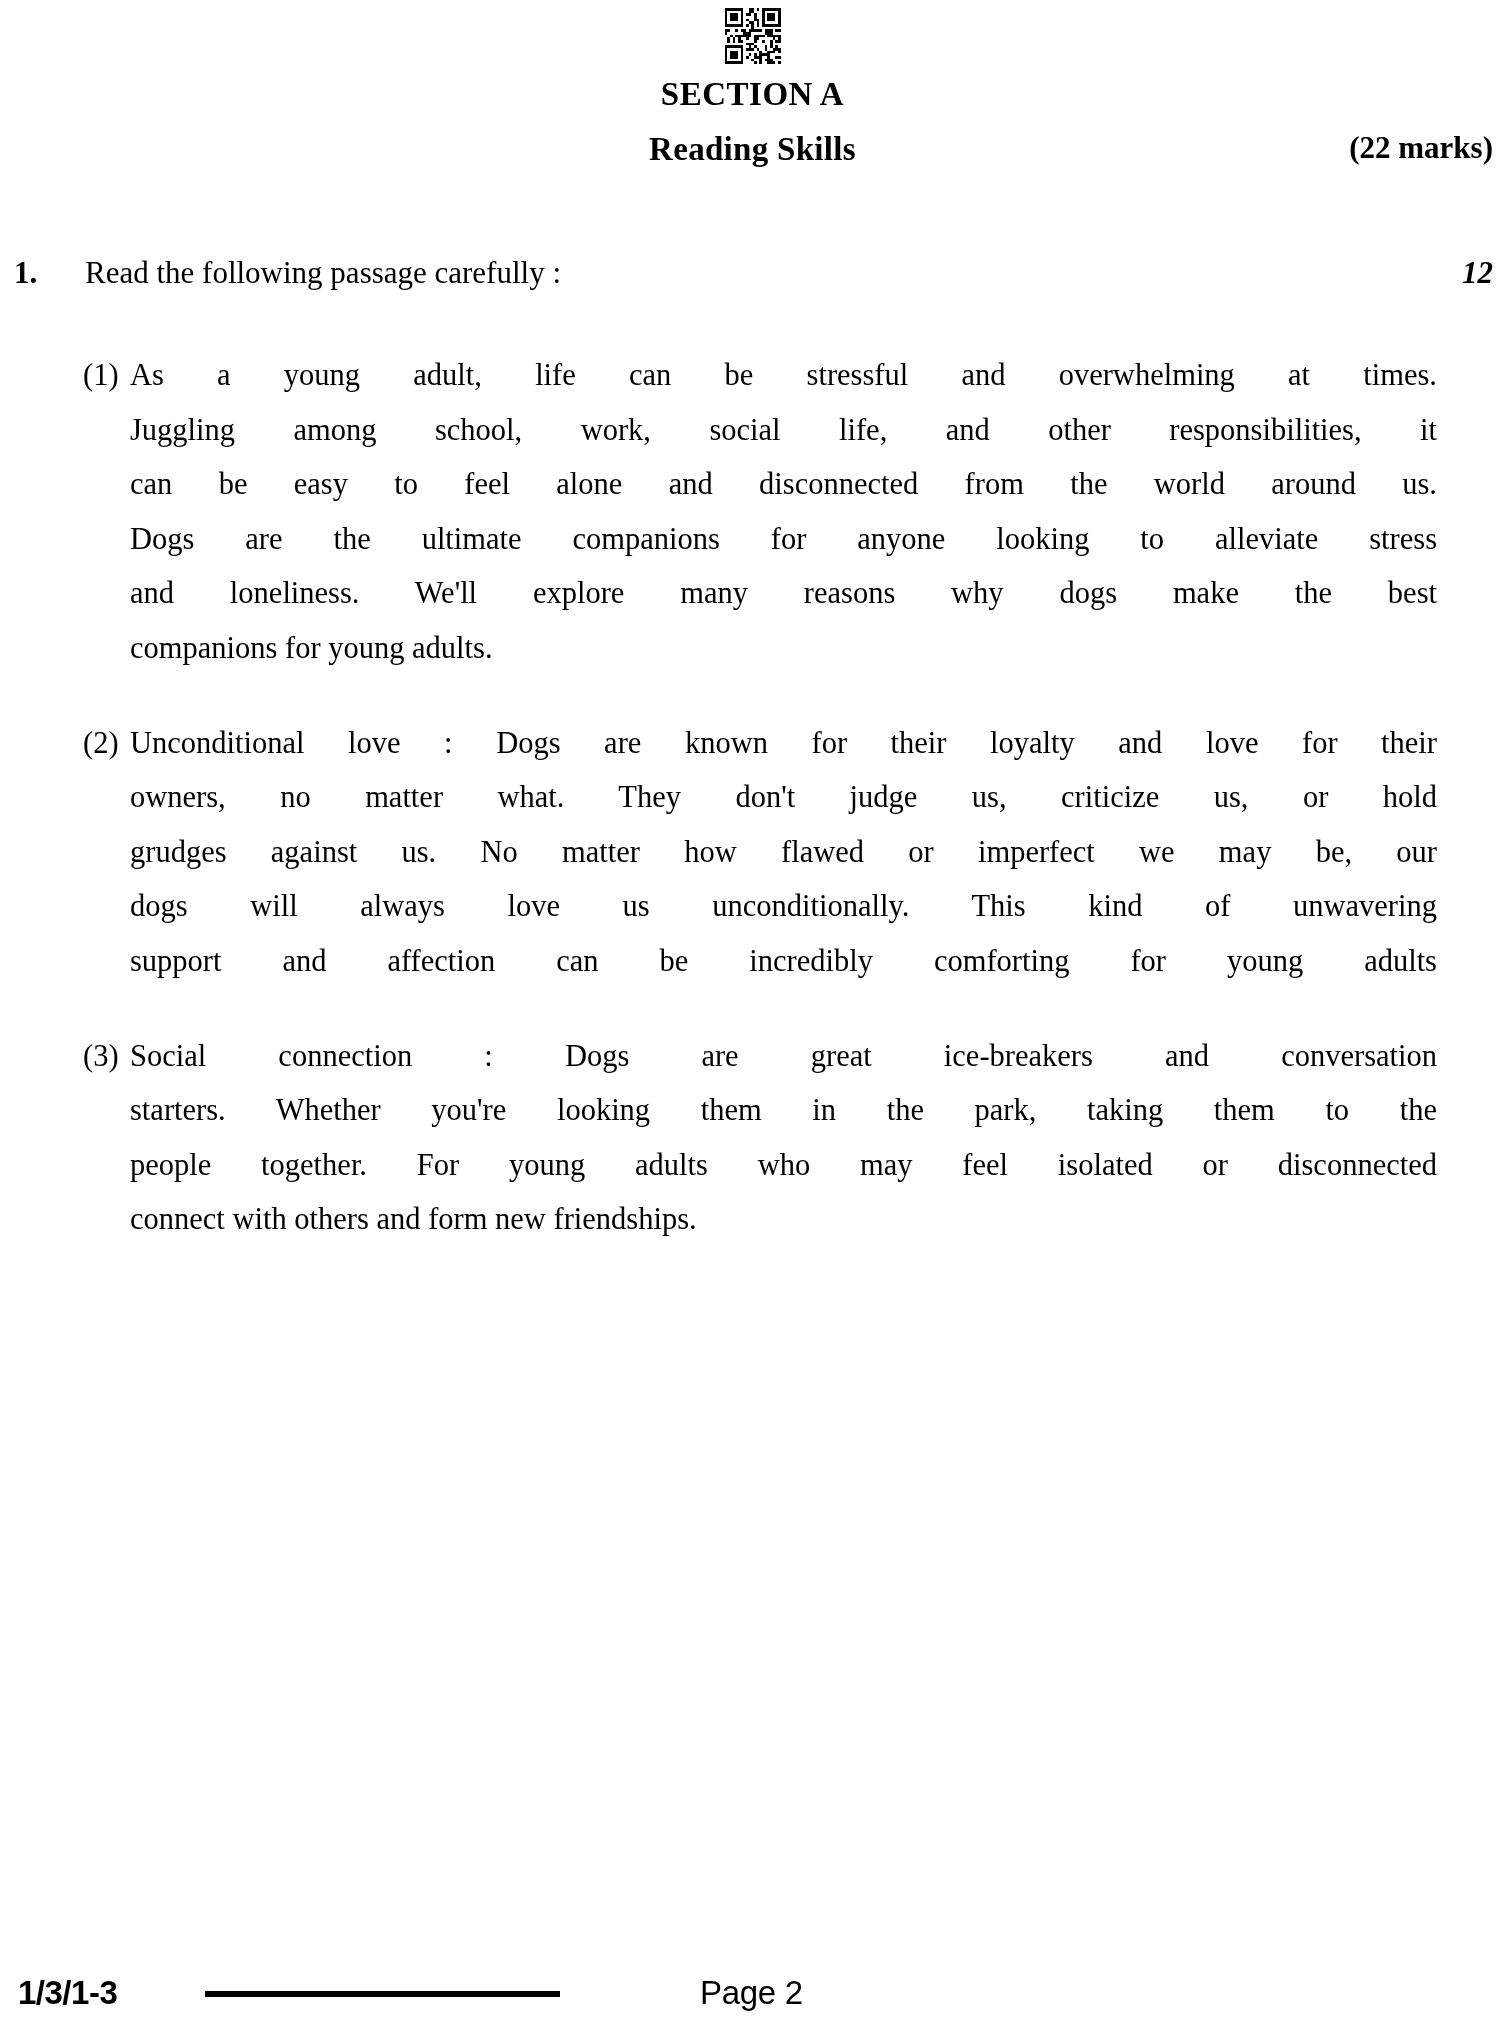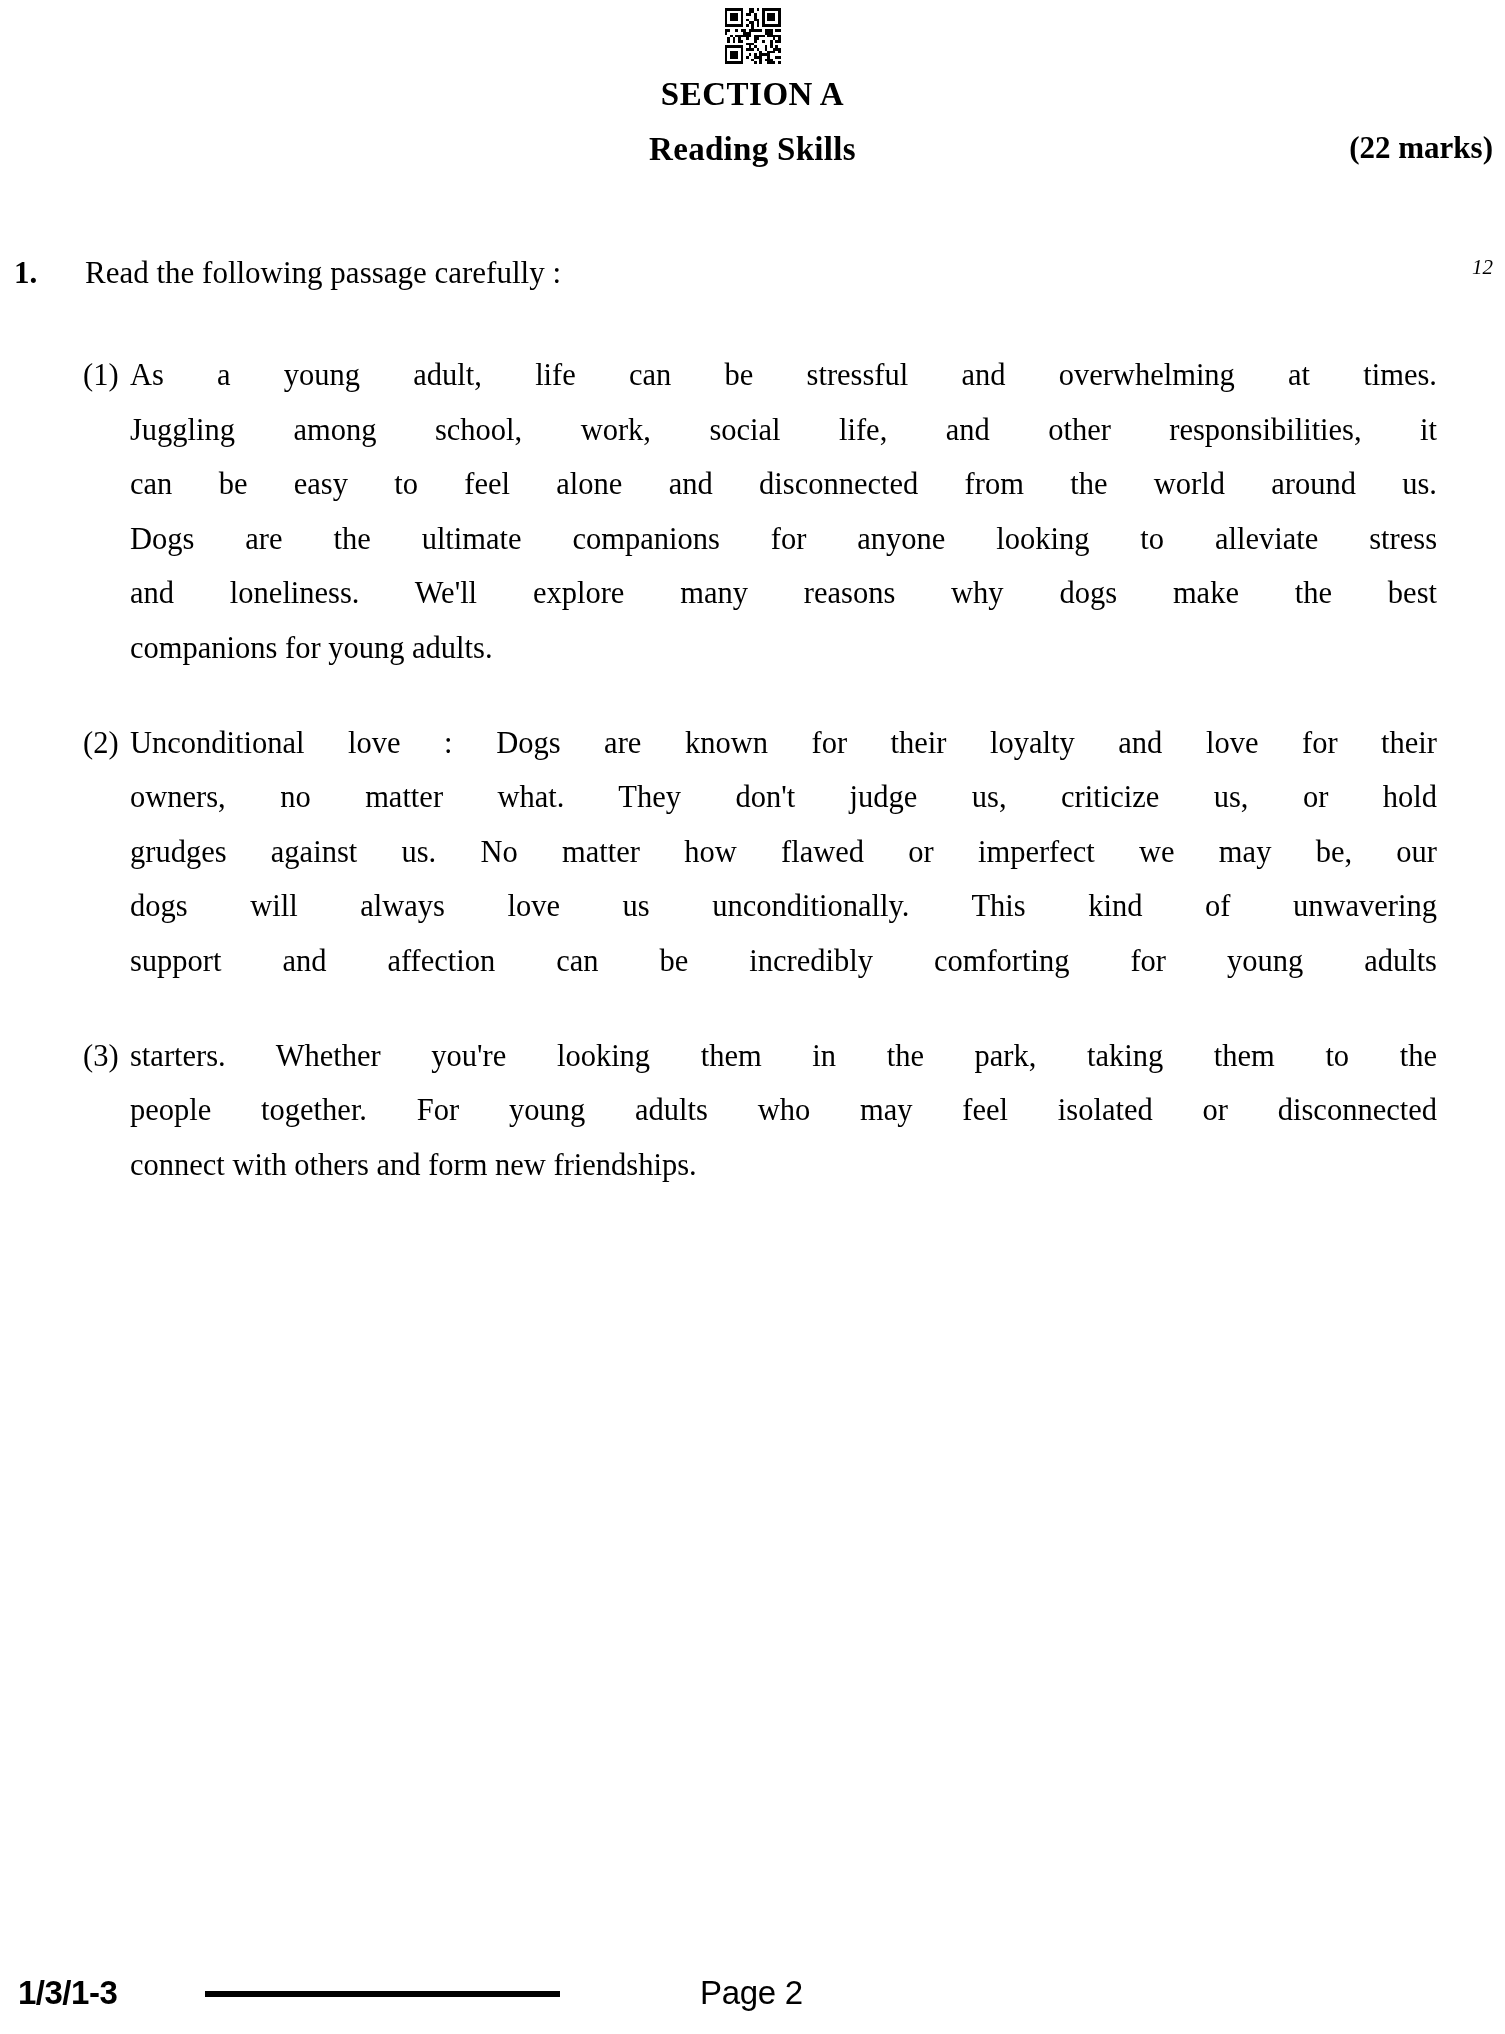--- a/index.html
+++ b/index.html
@@ -95,22 +95,22 @@
     position: absolute;
     left: 71px;
     top: 0;
     font-size: 31px;
     white-space: nowrap;
   }
   .q-marks {
     position: absolute;
     right: 0;
     top: 0;
-    font-size: 21px;
-    font-weight: normal;
+    font-size: 31px;
+    font-weight: bold;
     font-style: italic;
   }
 
   
   .passage {
     position: absolute;
     top: 348px;
     left: 83px;
     right: 68px;
   }
@@ -660,20 +660,21 @@
           <span class="line">Unconditional love : Dogs are known for their loyalty and love for their</span>
           <span class="line">owners, no matter what. They don't judge us, criticize us, or hold</span>
           <span class="line">grudges against us. No matter how flawed or imperfect we may be, our</span>
           <span class="line">dogs will always love us unconditionally. This kind of unwavering</span>
           <span class="line">support and affection can be incredibly comforting for young adults</span>
         </span>
       </div>
       <div class="para">
         <span class="para-marker">(3)</span>
         <span class="para-body">
+          <span class="line">Social connection : Dogs are great ice-breakers and conversation</span>
           <span class="line">starters. Whether you're looking them in the park, taking them to the</span>
           <span class="line">people together. For young adults who may feel isolated or disconnected</span>
           <span class="line last">connect with others and form new friendships.</span>
         </span>
       </div>
     </div>
 
   <div class="footer">
     <span class="footer-code">1/3/1-3</span>
     <span class="footer-rule"></span>

